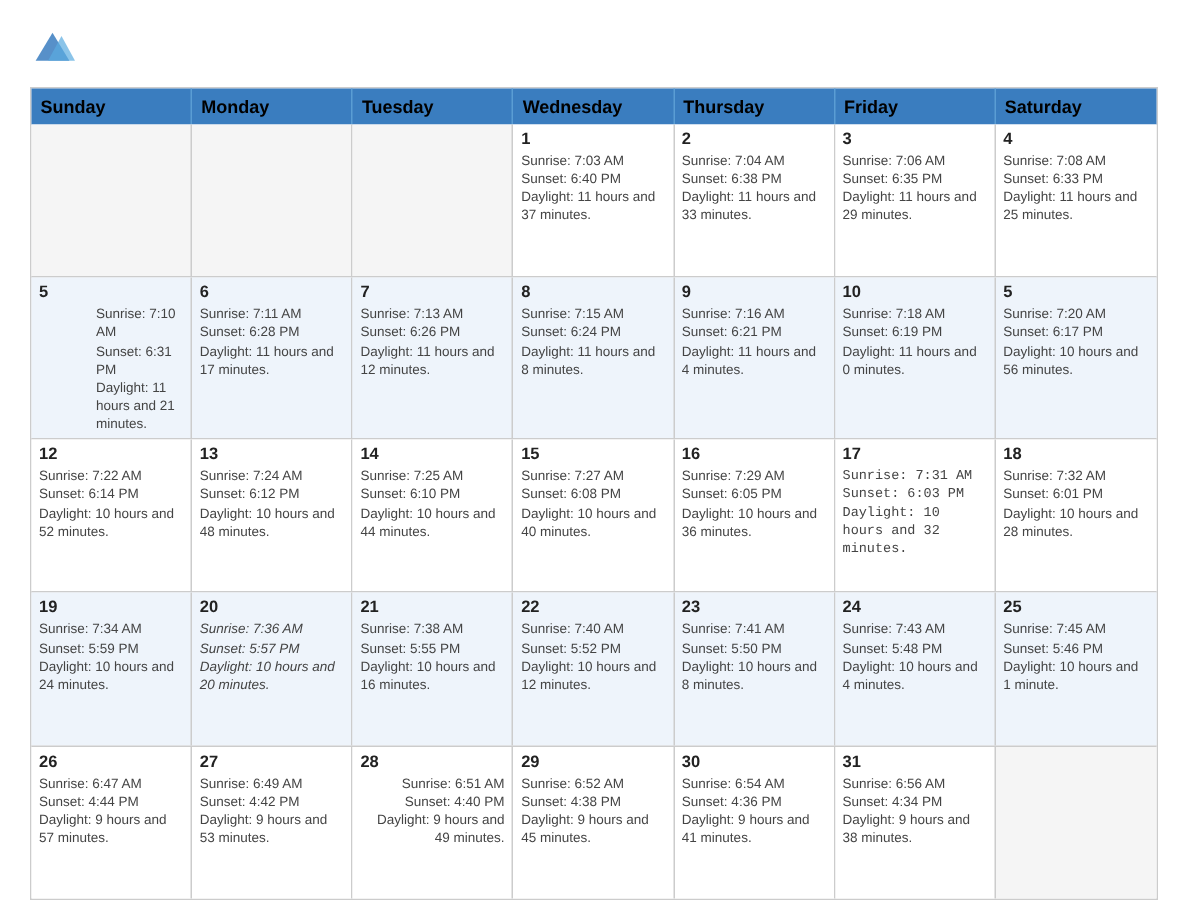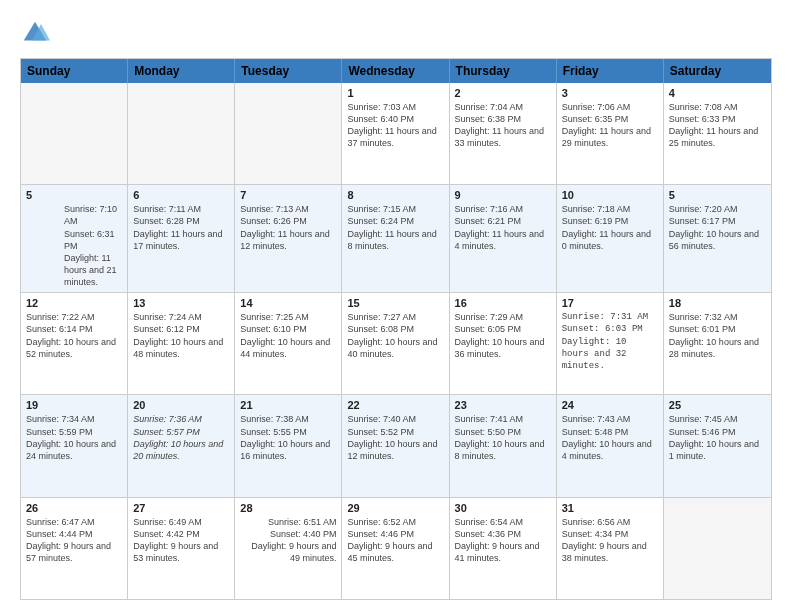--- a/index.html
+++ b/index.html
@@ -327,21 +327,21 @@
           </div>
           <div class="cal-cell">
             <div class="cell-day">28</div>
             <div class="cell-info" style="white-space: pre-line; text-align: right;">Sunrise: 6:51 AM
 Sunset: 4:40 PM
 Daylight: 9 hours and 49 minutes.</div>
           </div>
           <div class="cal-cell">
             <div class="cell-day">29</div>
             <div class="cell-info" style="white-space: pre-line;">Sunrise: 6:52 AM
-Sunset: 4:46 PM
+Sunset: 4:38 PM
 Daylight: 9 hours and 45 minutes.</div>
           </div>
           <div class="cal-cell">
             <div class="cell-day">30</div>
             <div class="cell-info" style="white-space: pre-line;">Sunrise: 6:54 AM
 Sunset: 4:36 PM
 Daylight: 9 hours and 41 minutes.</div>
           </div>
           <div class="cal-cell">
             <div class="cell-day">31</div>

